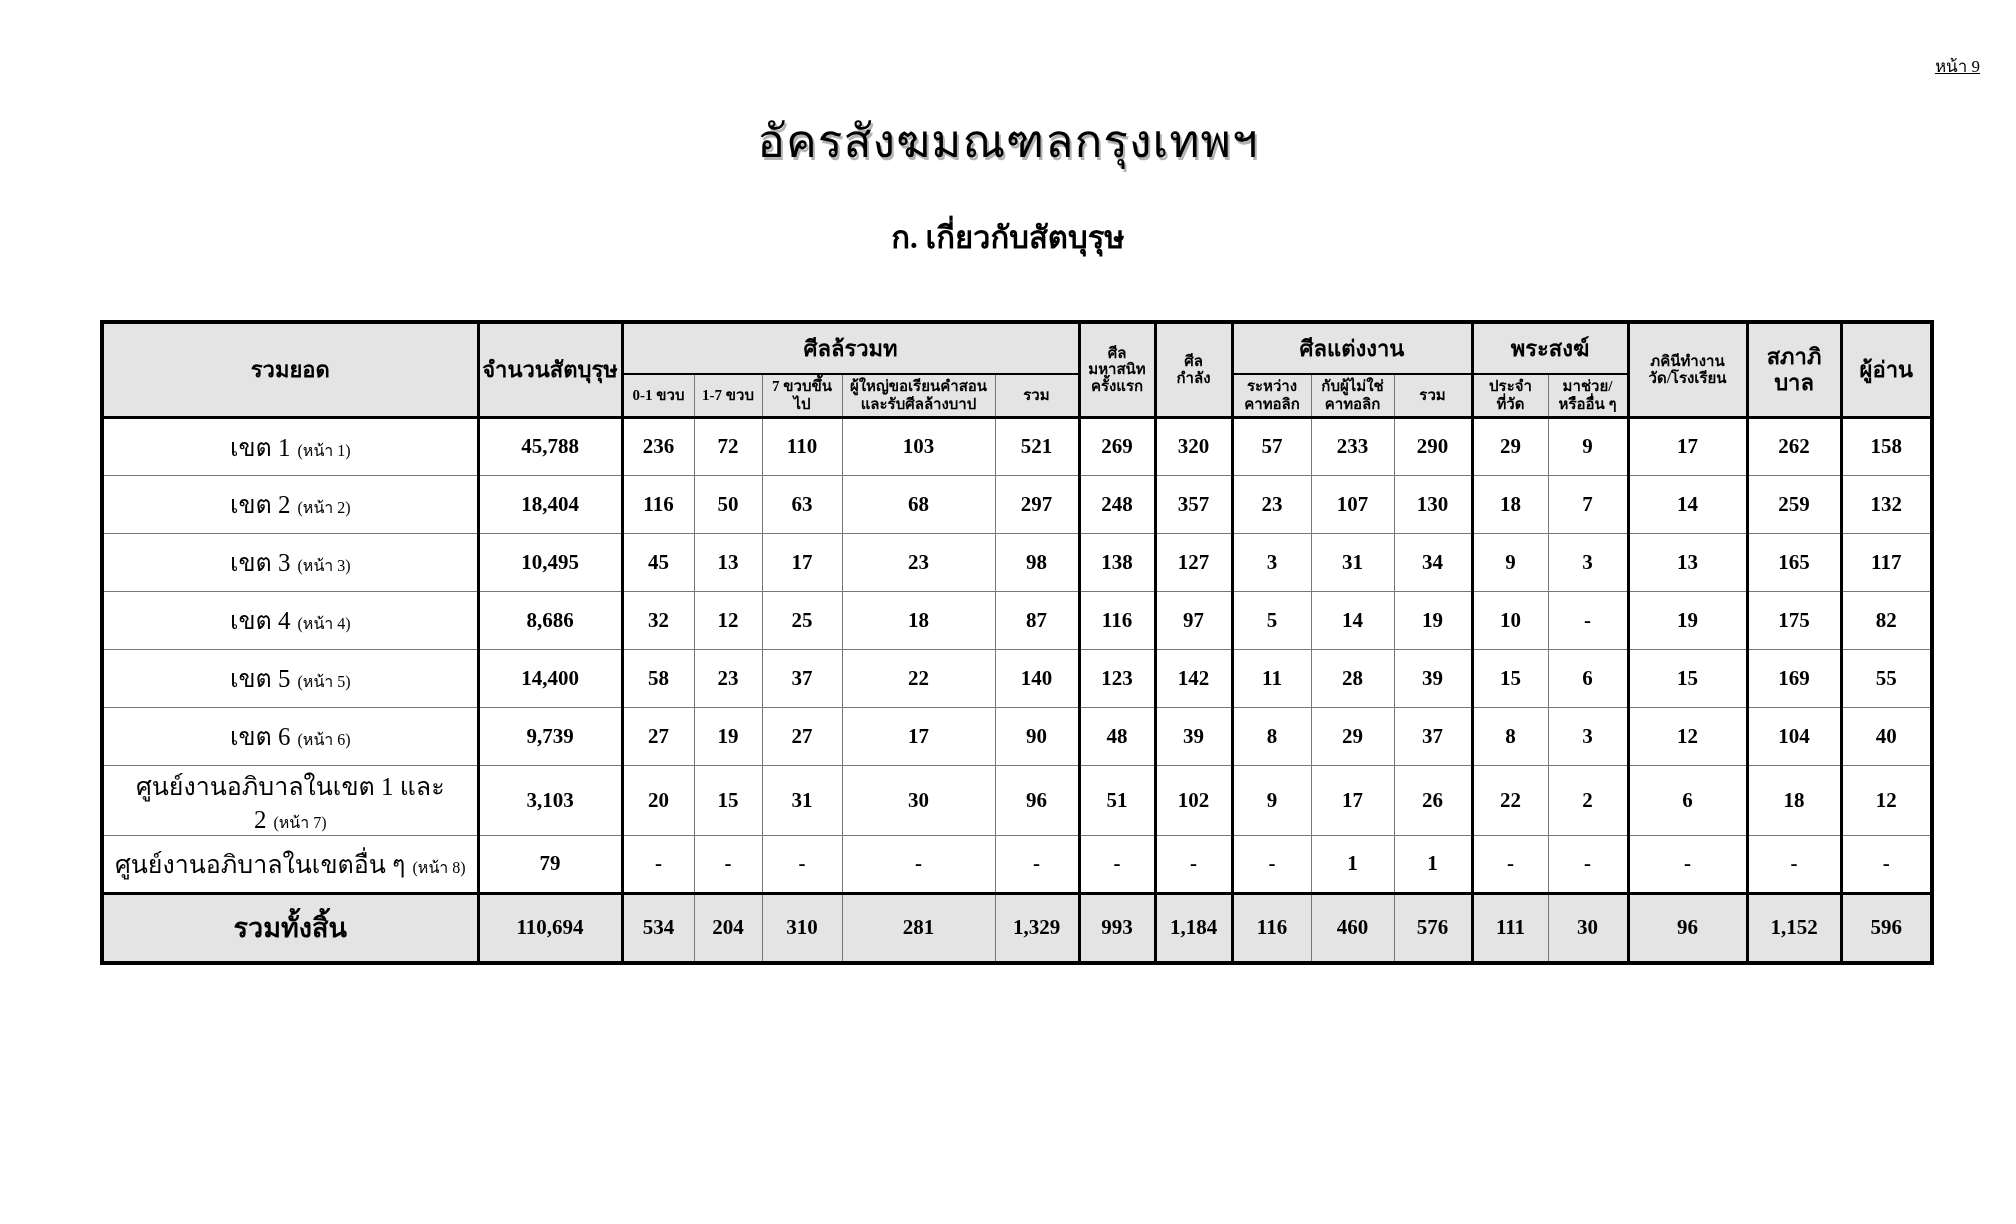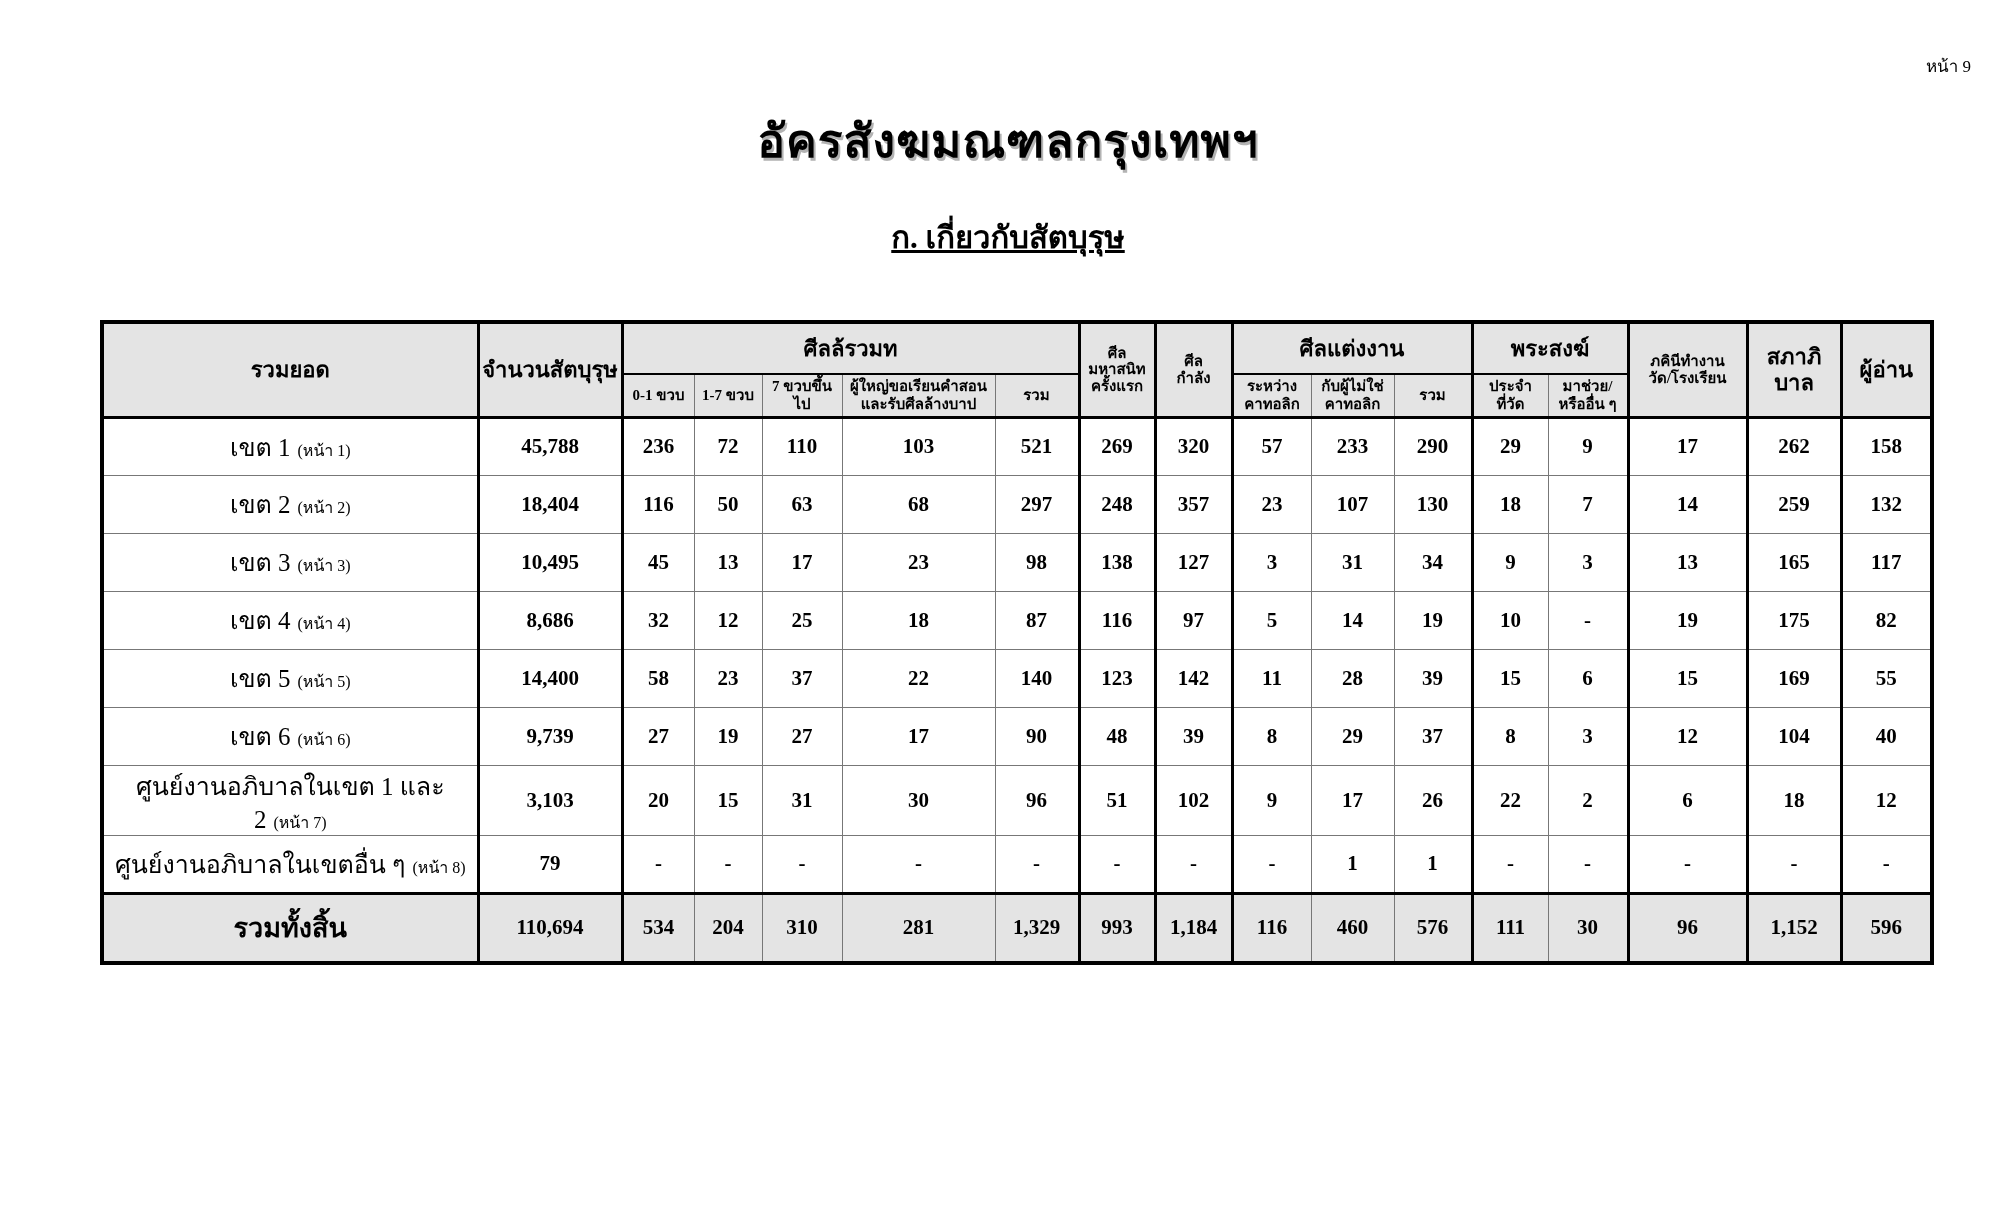--- a/index.html
+++ b/index.html
@@ -1,30 +1,31 @@
 <!DOCTYPE html>
 <html><head>
 <meta charset="utf-8">
 <style>
   html,body { margin:0; padding:0; }
   body {
     width:2016px; height:1224px; background:#ffffff; position:relative;
     font-family:"Liberation Serif", serif; color:#000;
   }
   .page-num {
-    position:absolute; top:52px; right:45px; font-size:17px;
+    position:absolute; top:52px; right:36px; font-size:17px;
+    text-decoration:underline;
   }
   .title {
     position:absolute; top:104px; left:0; width:100%; text-align:center;
-    font-size:46px; font-weight:bold; letter-spacing:1px;
+    font-size:46px; font-weight:normal; letter-spacing:1px;
     text-shadow:2px 3px 0 #b3b3b3;
   }
   .subtitle {
     position:absolute; top:212px; left:0; width:100%; text-align:center;
-    font-size:31px; font-weight:bold;text-decoration:underline;
+    font-size:31px; font-weight:bold;
   }
   table.report {
     position:absolute; left:100px; top:320px; width:1830px;
     border-collapse:collapse; table-layout:fixed;
     border:4px solid #000;
   }
   .report th, .report td {
     border:1px solid #777; text-align:center; vertical-align:middle;
     padding:0 2px; overflow:hidden;
   }

